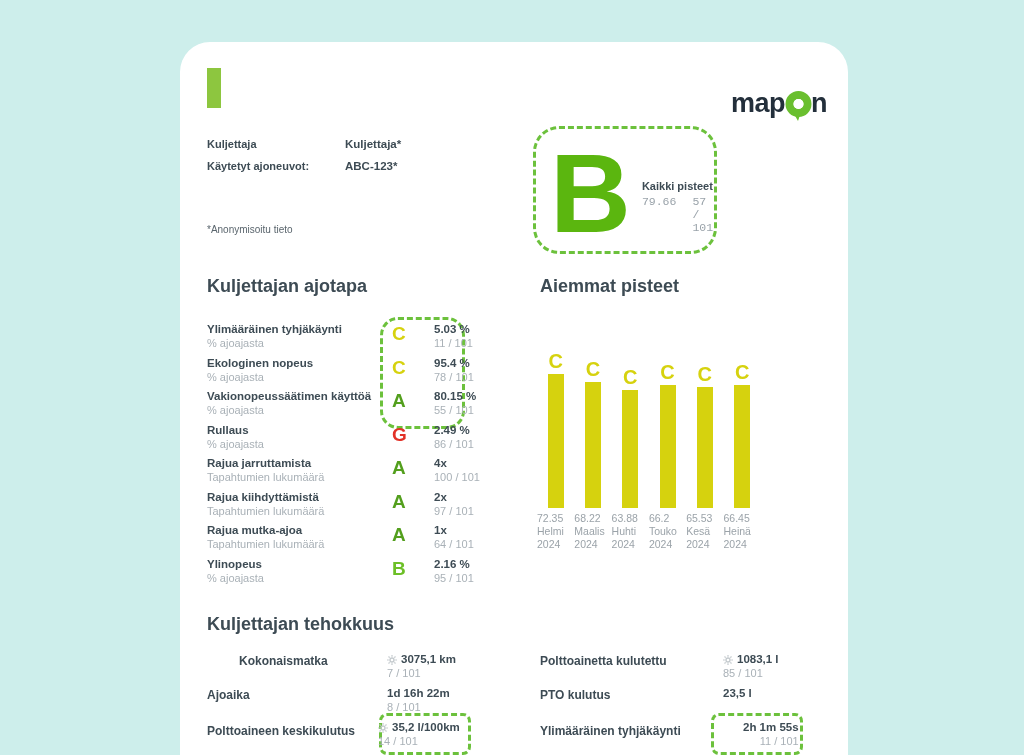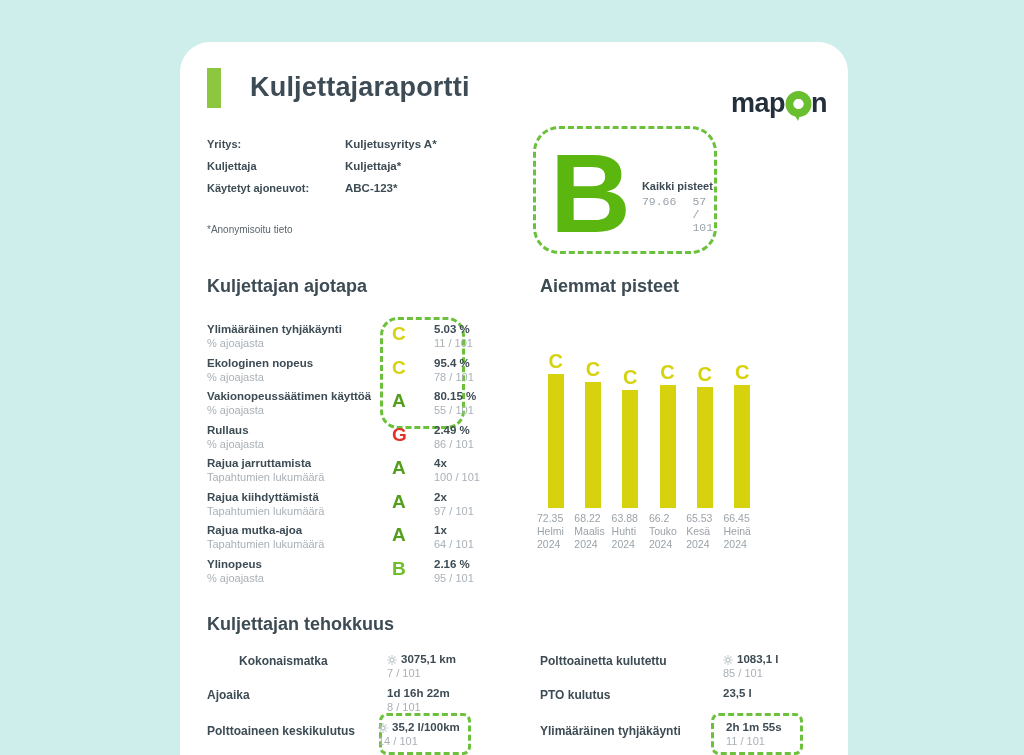--- a/index.html
+++ b/index.html
@@ -63,36 +63,31 @@
   .eff-rank { font-size:11px; color:#a9b1b7; line-height:14px; }
   .eff-dash-box { position:absolute; width:92px; height:42px; border:3.5px dashed #6cc13c; border-radius:8px; }
   .gear { display:inline-block; width:10px; height:10px; }
 </style>
 </head>
 <body>
 
 <div class="card">
 
   <div class="accent-bar"></div>
-  <div class="report-title">Kuljettajaraportti</div>
   <div class="logo">
     <span>map</span>
       <span class="logo-o"><svg width="27" height="34" viewBox="0 0 27 34">
           <circle cx="13.5" cy="14" r="9" fill="none" stroke="#6abf2f" stroke-width="8"></circle>
           <path d="M8 22 L13 31 L16 22 Z" fill="#6abf2f"></path>
           <circle cx="13.5" cy="14" r="5" fill="#ffffff"></circle>
         </svg></span>
       <span>n</span>
   </div>
 
   <div class="info">
-    <div class="info-row">
-      <span class="info-label">Yritys:</span>
-      <span class="info-value">Kuljetusyritys A*</span>
-    </div>
     <div class="info-row">
       <span class="info-label">Kuljettaja</span>
       <span class="info-value">Kuljettaja*</span>
     </div>
     <div class="info-row">
       <span class="info-label">Käytetyt ajoneuvot:</span>
       <span class="info-value">ABC-123*</span>
     </div>
   </div>
   <div class="footnote">*Anonymisoitu tieto</div>
@@ -340,20 +335,20 @@
   </div>
 
   <div class="eff-label" style="position:absolute; left:360px; top:646px;">PTO kulutus</div>
   <div class="eff-val-block" style="left:543px; top:644px;">
     <div class="eff-val">
         <span>23,5 l</span>
       </div>
   </div>
 
   <div class="eff-label" style="position:absolute; left:360px; top:682px;">Ylimääräinen tyhjäkäynti</div>
-  <div class="eff-val-block" style="left:546px; top:678px;">
+  <div class="eff-val-block" style="left:563px; top:678px;text-align:right;">
     <div class="eff-val">
         <span>2h 1m 55s</span>
       </div>
     <div class="eff-rank">11 / 101</div>
   </div>
 
 </div>
 
 </body></html>

